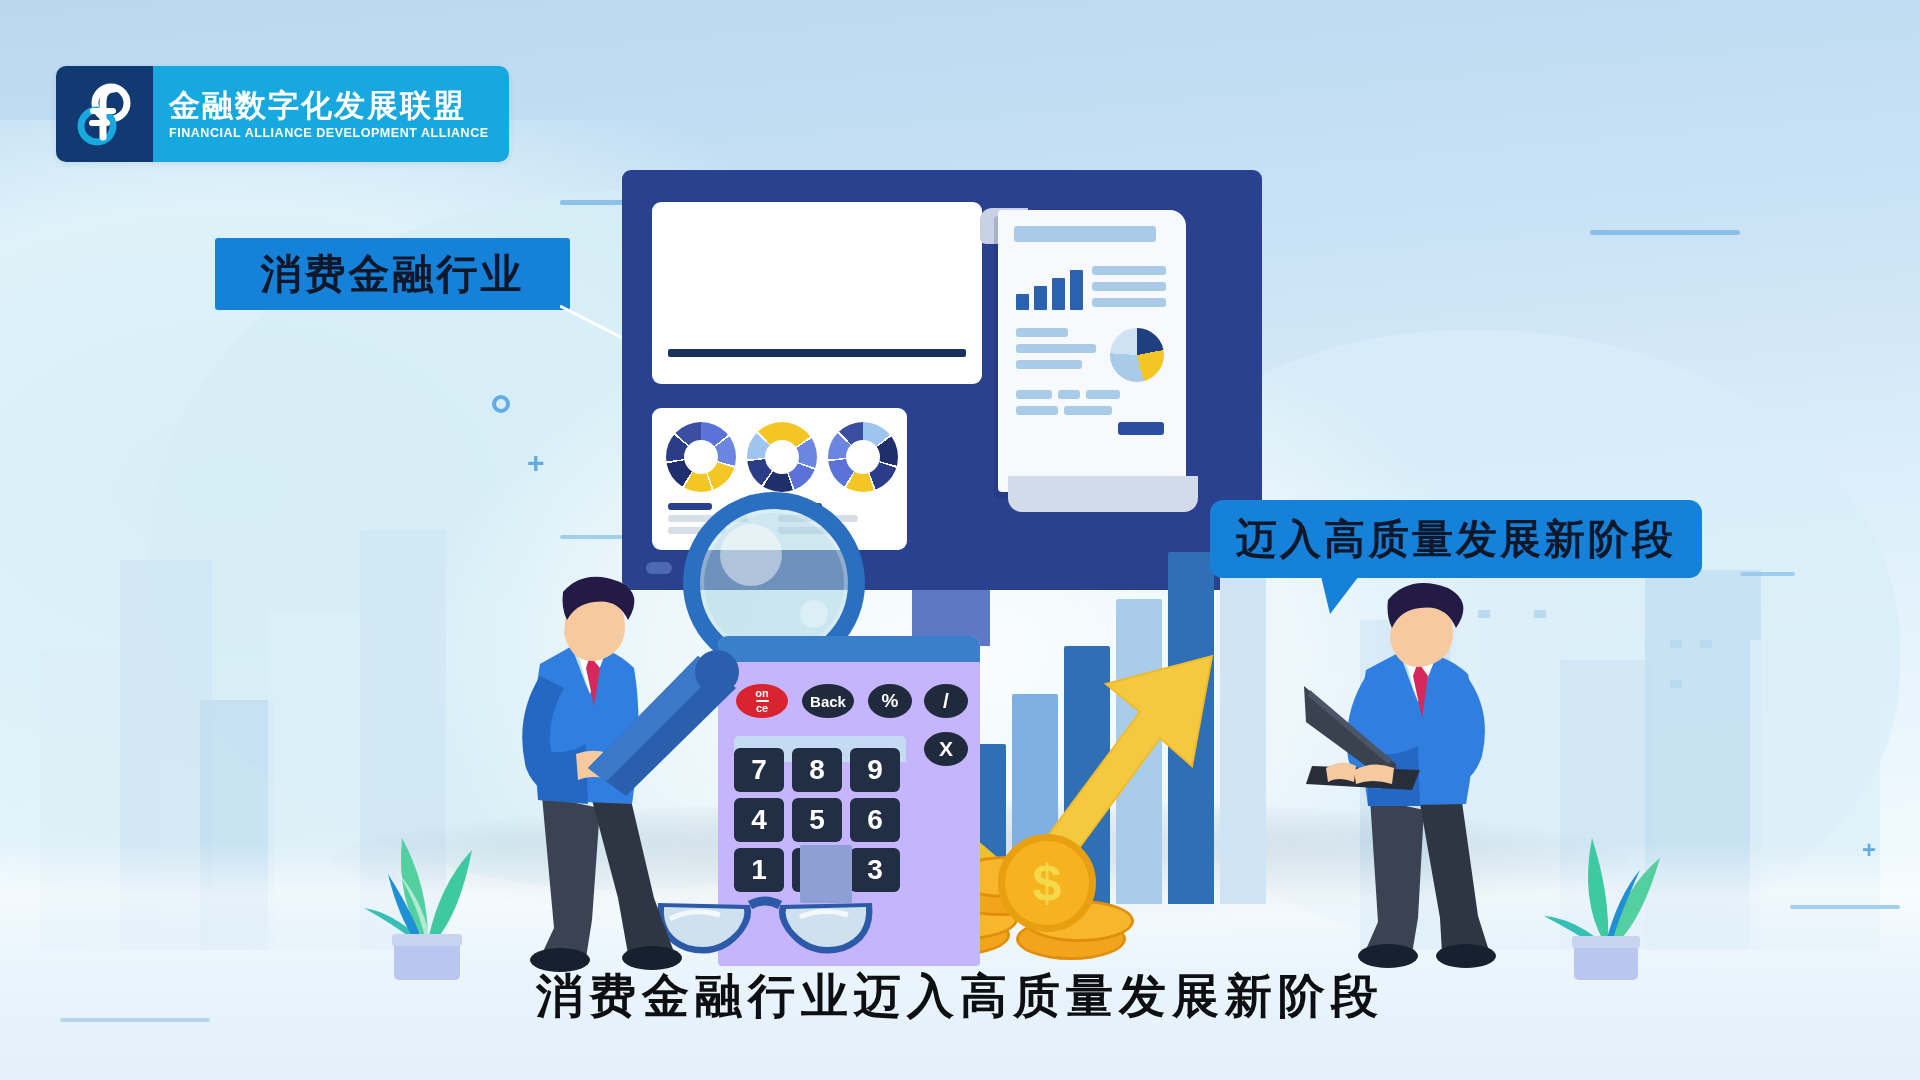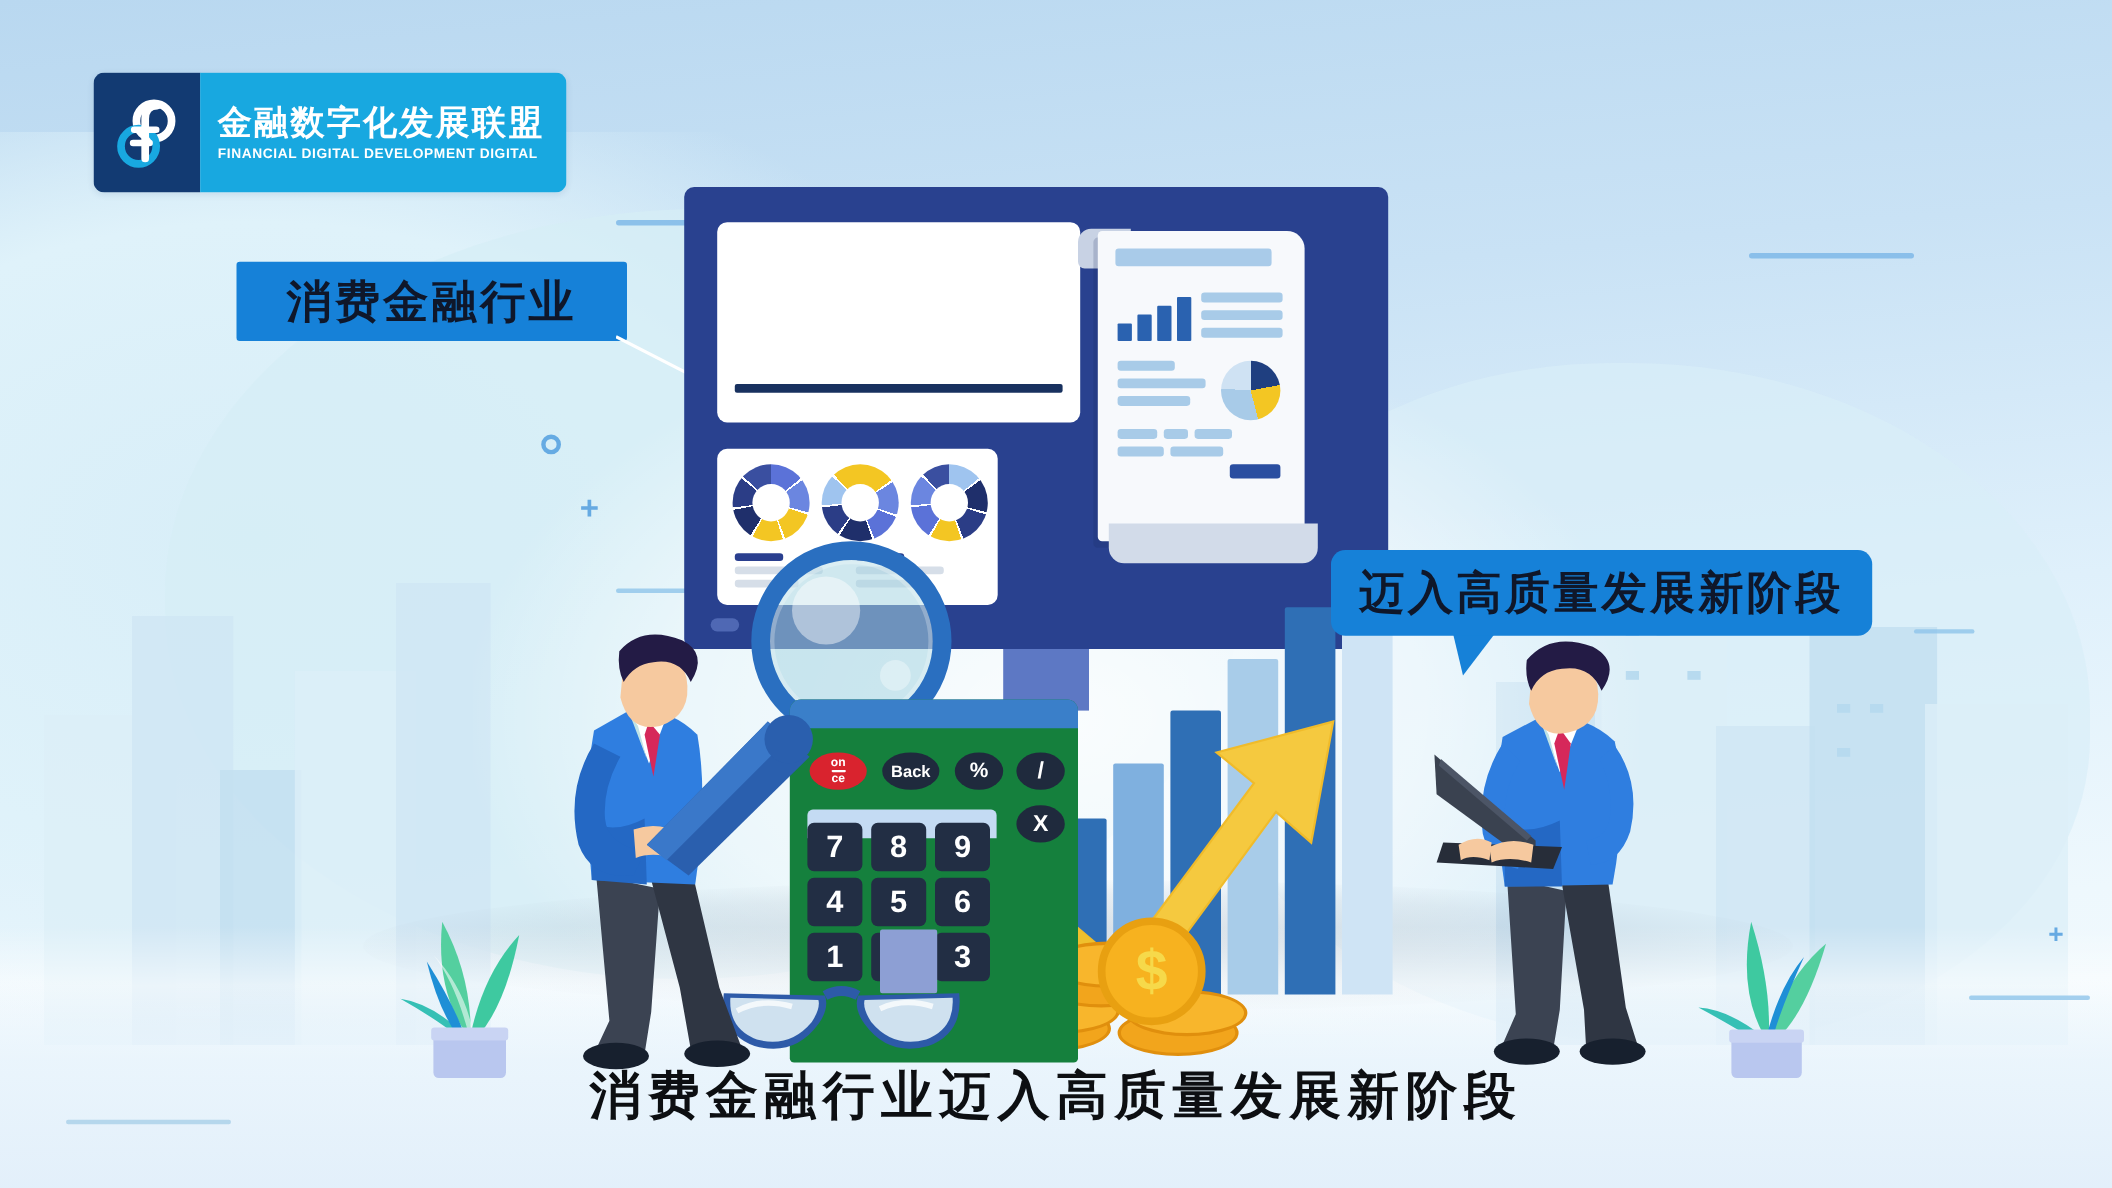--- a/index.html
+++ b/index.html
@@ -54,21 +54,21 @@
     background:linear-gradient(180deg, rgba(236,246,252,.0) 0%, rgba(233,244,252,.85) 40%, rgba(226,239,250,.95) 100%);
   }
 
   
   .deco-line { position:absolute; height:5px; background:#7fb8e8; border-radius:3px; opacity:.85; }
   .deco-ring { position:absolute; border:4px solid #5aa3e0; border-radius:50%; opacity:.9; }
   .deco-plus { position:absolute; color:#5aa3e0; font-size:30px; font-weight:700; line-height:1; opacity:.9; }
   .deco-dash { position:absolute; height:4px; background:#8fc4ea; border-radius:2px; opacity:.8; }
 
   
-  .logo { position:absolute; left:85px; top:66px; height:109px; display:flex; border-radius:10px; overflow:hidden;
+  .logo { position:absolute; left:56px; top:66px; height:96px; display:flex; border-radius:10px; overflow:hidden;
           box-shadow:0 2px 6px rgba(30,70,120,.10); }
   .logo-mark { width:97px; background:#123a72; display:flex; align-items:center; justify-content:center; }
   .logo-text { background:#18a8e0; padding:11px 20px 10px 16px; display:flex; flex-direction:column; justify-content:center; }
   .logo-cn { color:#fff; font-size:31px; font-weight:700; letter-spacing:2px; line-height:1.08; white-space:nowrap; }
   .logo-en { color:#fff; font-size:12.5px; font-weight:700; letter-spacing:.55px; margin-top:4px; white-space:nowrap; }
 
   
   .headline {
     position:absolute; right:52px; top:78px;
     font-size:45px; font-weight:700; color:#111318; letter-spacing:1px; white-space:nowrap;
@@ -130,21 +130,21 @@
   
   .mag-ring {
     position:absolute; left:683px; top:492px; width:182px; height:182px; border-radius:50%;
     border:17px solid #2a6fc0; background:rgba(168,214,226,.55);
     box-shadow:inset 0 0 0 4px rgba(255,255,255,.25);
   }
   .mag-gloss { position:absolute; left:720px; top:524px; width:62px; height:62px; border-radius:50%; background:rgba(255,255,255,.45); }
   .mag-gloss2 { position:absolute; left:800px; top:600px; width:28px; height:28px; border-radius:50%; background:rgba(255,255,255,.35); }
 
   
-  .calc { position:absolute; left:718px; top:636px; width:262px; height:330px; background:#15803d; border-radius:10px 10px 4px 4px; }
+  .calc { position:absolute; left:718px; top:636px; width:262px; height:330px; background:#c4b5fd; border-radius:10px 10px 4px 4px; }
   .calc-top { position:absolute; left:0; top:0; width:262px; height:26px; background:#3a7fc9; border-radius:10px 10px 0 0; }
   .calc-screen { position:absolute; left:16px; top:100px; width:172px; height:26px; background:#c4dbf3; border-radius:5px 5px 0 0; }
   .ck { position:absolute; background:#1f2a3d; border-radius:50%; display:flex; align-items:center; justify-content:center;
         color:#fff; font-weight:700; }
   .ck.red { background:#d9232e; }
   .ck.red .two { font-size:11px; line-height:1.0; text-align:center; }
   .ck.red .two .bar { display:block; height:1.5px; background:#fff; margin:1px 2px; border-radius:1px; }
   .num { position:absolute; background:#222e44; border-radius:6px; color:#fff; font-size:28px; font-weight:700;
          display:flex; align-items:center; justify-content:center; }
 
@@ -217,21 +217,21 @@
       <svg width="64" height="66" viewBox="0 0 64 66" aria-hidden="true">
         <circle cx="38" cy="22" r="16" fill="none" stroke="#ffffff" stroke-width="7"></circle>
         <circle cx="24" cy="45" r="16" fill="none" stroke="#18a8e0" stroke-width="7"></circle>
         <path d="M30 56 L30 20 Q30 8 41 8" fill="none" stroke="#ffffff" stroke-width="7" stroke-linecap="round"></path>
         <path d="M20 30 L40 30" stroke="#ffffff" stroke-width="6" stroke-linecap="round"></path>
         <path d="M19 42 L34 42" stroke="#ffffff" stroke-width="6" stroke-linecap="round"></path>
       </svg>
     </div>
     <div class="logo-text">
       <div class="logo-cn">金融数字化发展联盟</div>
-      <div class="logo-en">FINANCIAL DIGITAL DEVELOPMENT DIGITAL</div>
+      <div class="logo-en">FINANCIAL ALLIANCE DEVELOPMENT ALLIANCE</div>
     </div>
   </div>
 
 
   <div id="badge-left" class="badge">
     <span>消费金融行业</span>
   </div>
   <svg style="position:absolute; left:560px; top:300px;" width="120" height="60">
     <path d="M0 6 L78 46" stroke="#ffffff" stroke-width="3" fill="none"></path>
   </svg>

